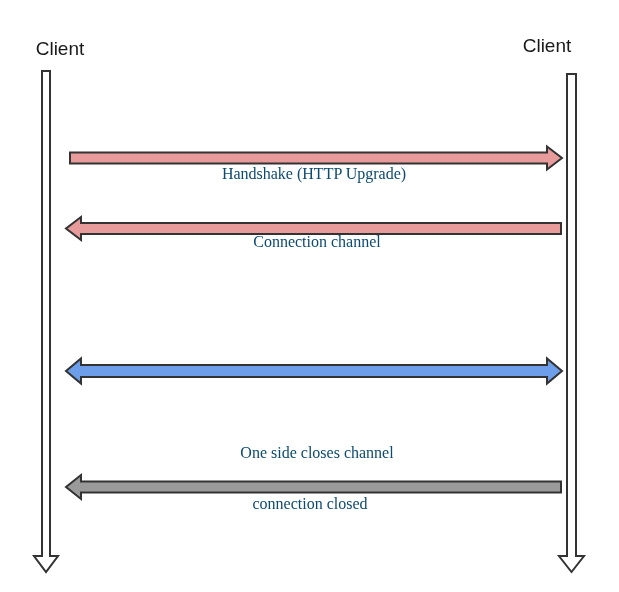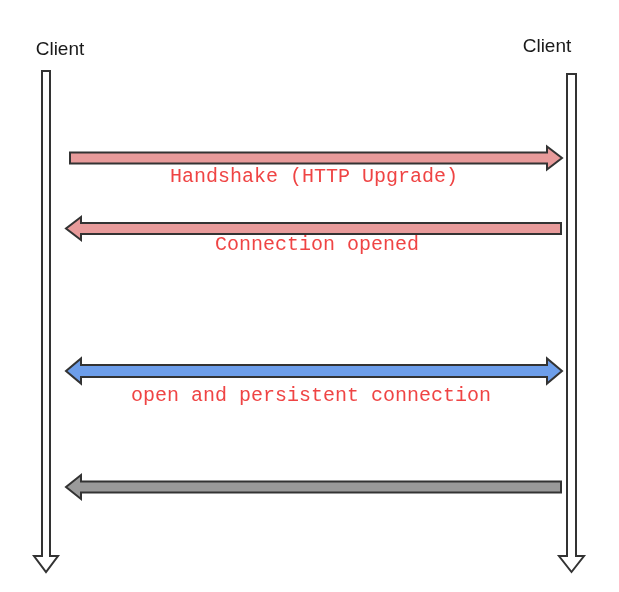--- a/index.html
+++ b/index.html
@@ -22,23 +22,23 @@
     position: absolute;
     transform: translateX(-50%);
     font-family: "Liberation Sans", sans-serif;
     font-size: 19px;
     color: #1a1a1a;
     white-space: pre;
   }
   .msg-label {
     position: absolute;
     transform: translateX(-50%);
-    font-family: Liberation Mono, monospace;
-    font-size: 20px;
-    color: #ef4444;
+    font-family: Liberation Serif, serif;
+    font-size: 16px;
+    color: #0c4a6e;
     white-space: pre;
   }
   path { stroke-width: 2; stroke-linejoin: miter; }
 </style>
 </head>
 <body>
 
 <div id="canvas">
 
   <div class="endpoint-label" style="left:60px; top:38px;">Client</div>
@@ -54,20 +54,21 @@
 
     <path d="M 561,223 L 81,223 L 81,217 L 66,228.5 L 81,240 L 81,234 L 561,234 Z" fill="#e89b9b" stroke="#333333"></path>
 
     <path d="M 81,365 L 547,365 L 547,358.5 L 562,371 L 547,383.5 L 547,377 L 81,377 L 81,383.5 L 66,371 L 81,358.5 Z" fill="#6d9eea" stroke="#333333"></path>
 
     <path d="M 561,481.5 L 81,481.5 L 81,475 L 66,487 L 81,499 L 81,492.5 L 561,492.5 Z" fill="#9a9a9a" stroke="#333333"></path>
   </svg>
 
   <div class="msg-label" style="left:314px; top:165px;">Handshake (HTTP Upgrade)</div>
 
-  <div class="msg-label" style="left:317px; top:233px;">Connection opened</div>
+  <div class="msg-label" style="left:317px; top:233px;">Connection channel</div>
 
 
-  <div class="msg-label" style="left:311px; top:384px;">open and persistent connection</div>
 
+  <div class="msg-label" style="left:317px; top:444px;">One side closes channel</div>
 
+  <div class="msg-label" style="left:310px; top:495px;">connection closed</div>
 
 </div>
 
 </body></html>

